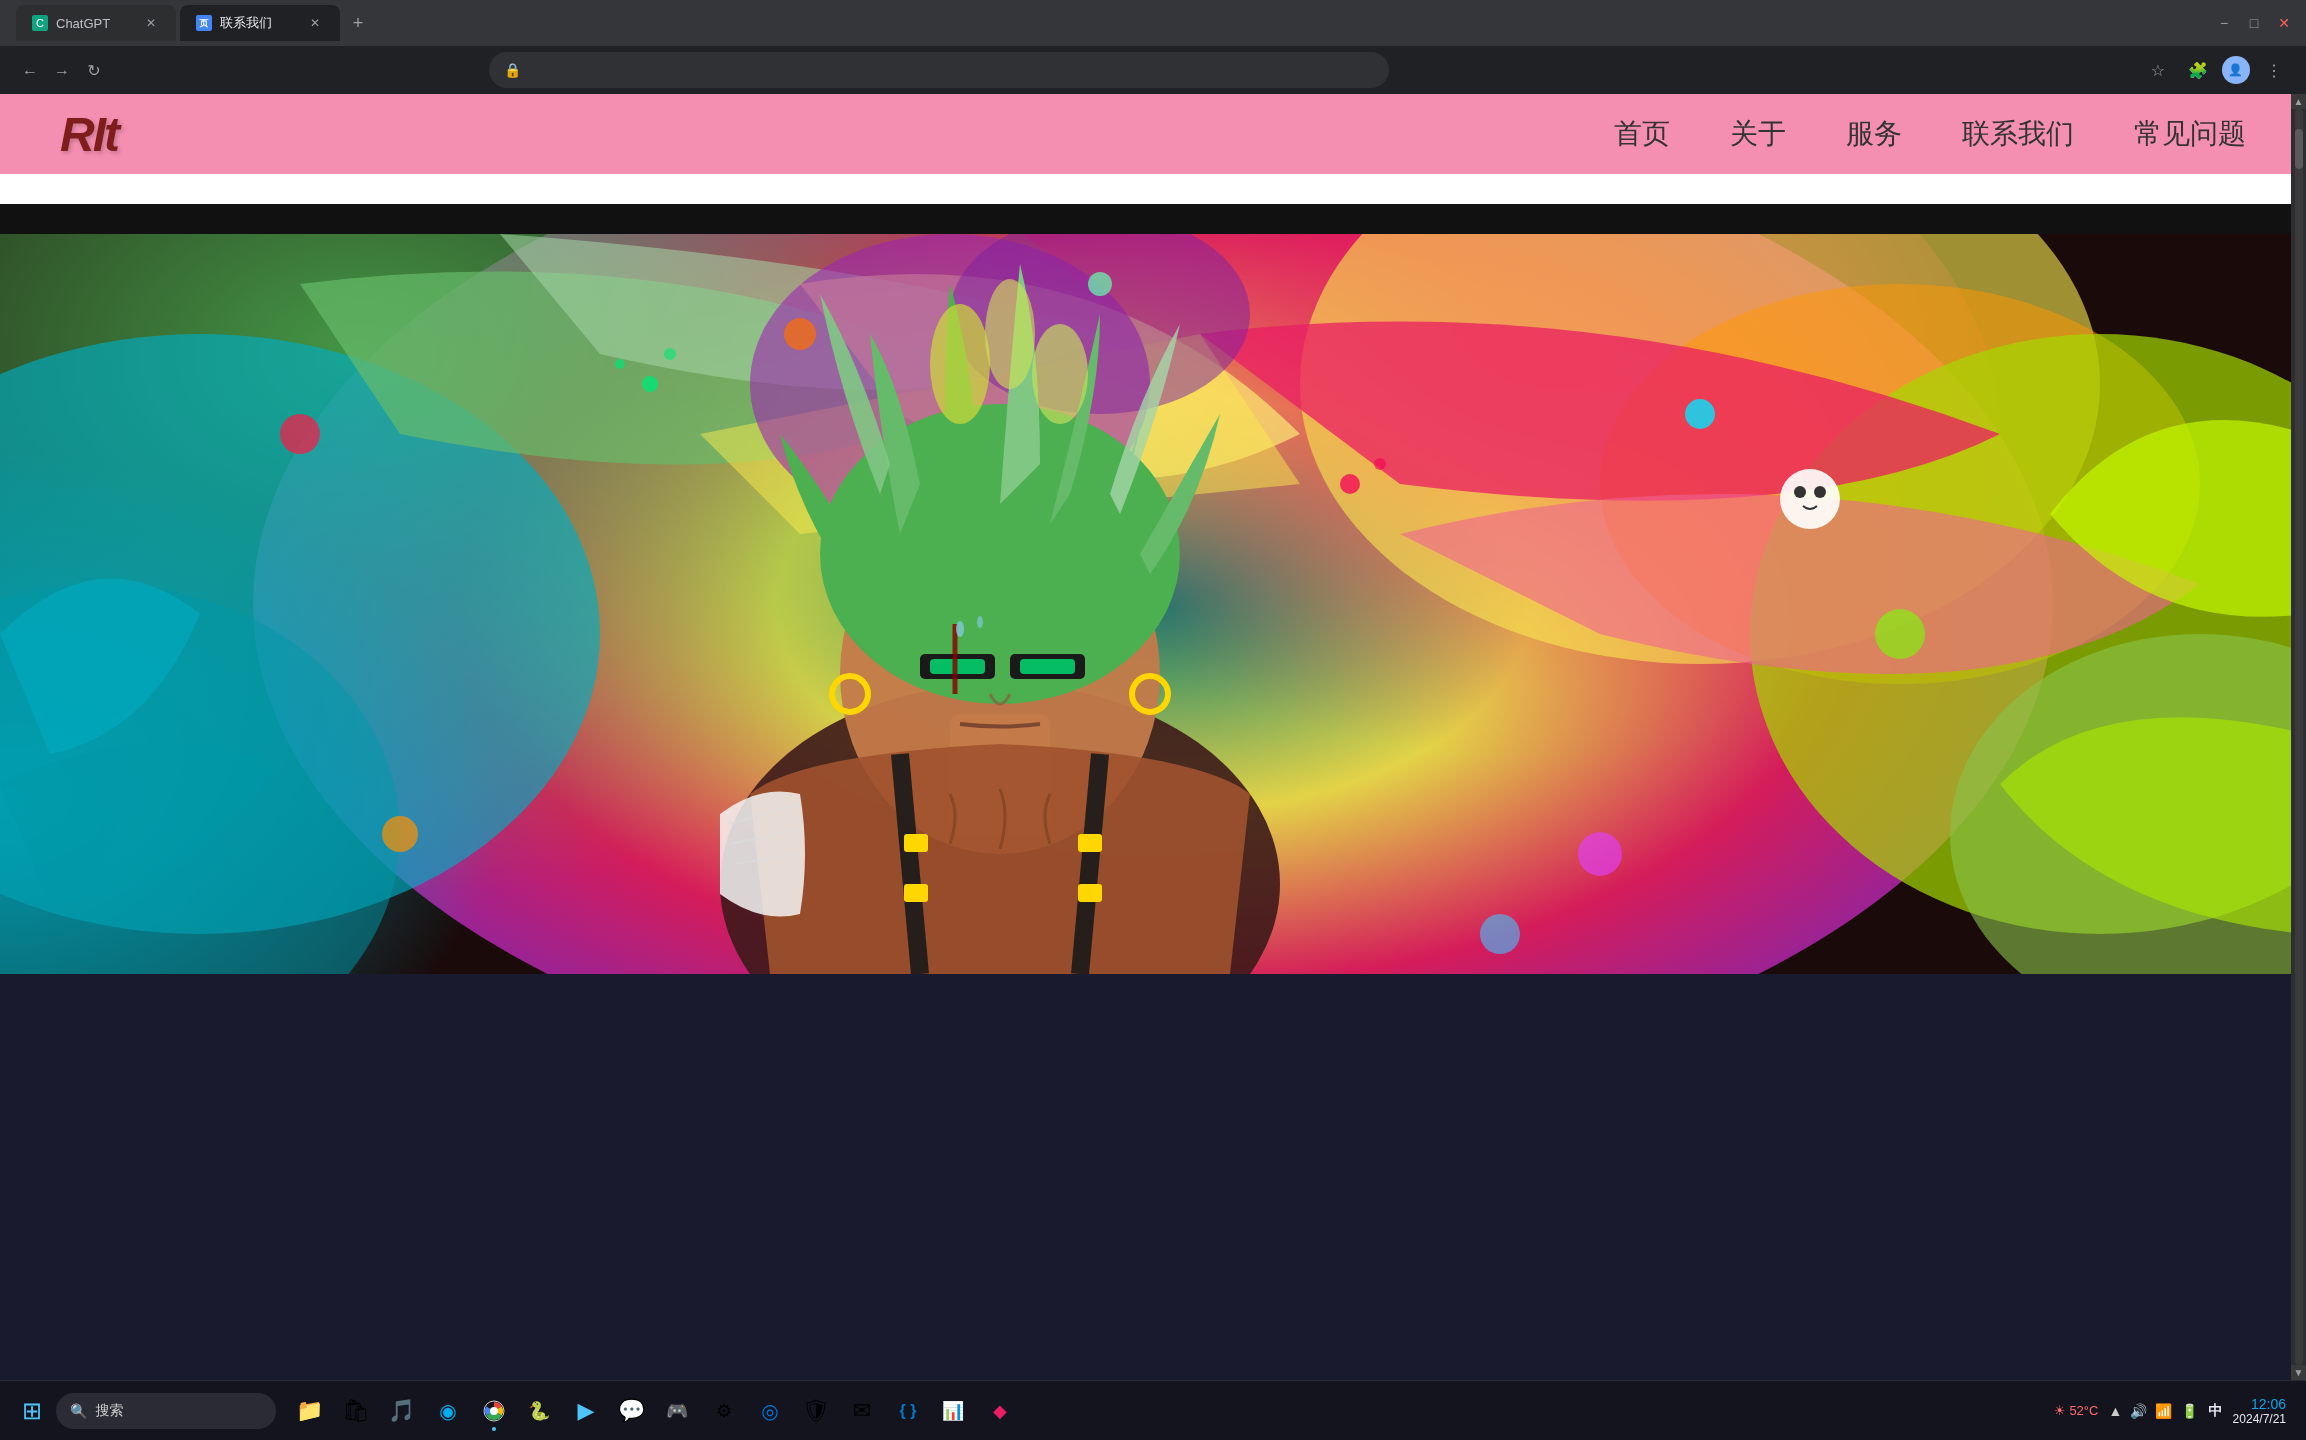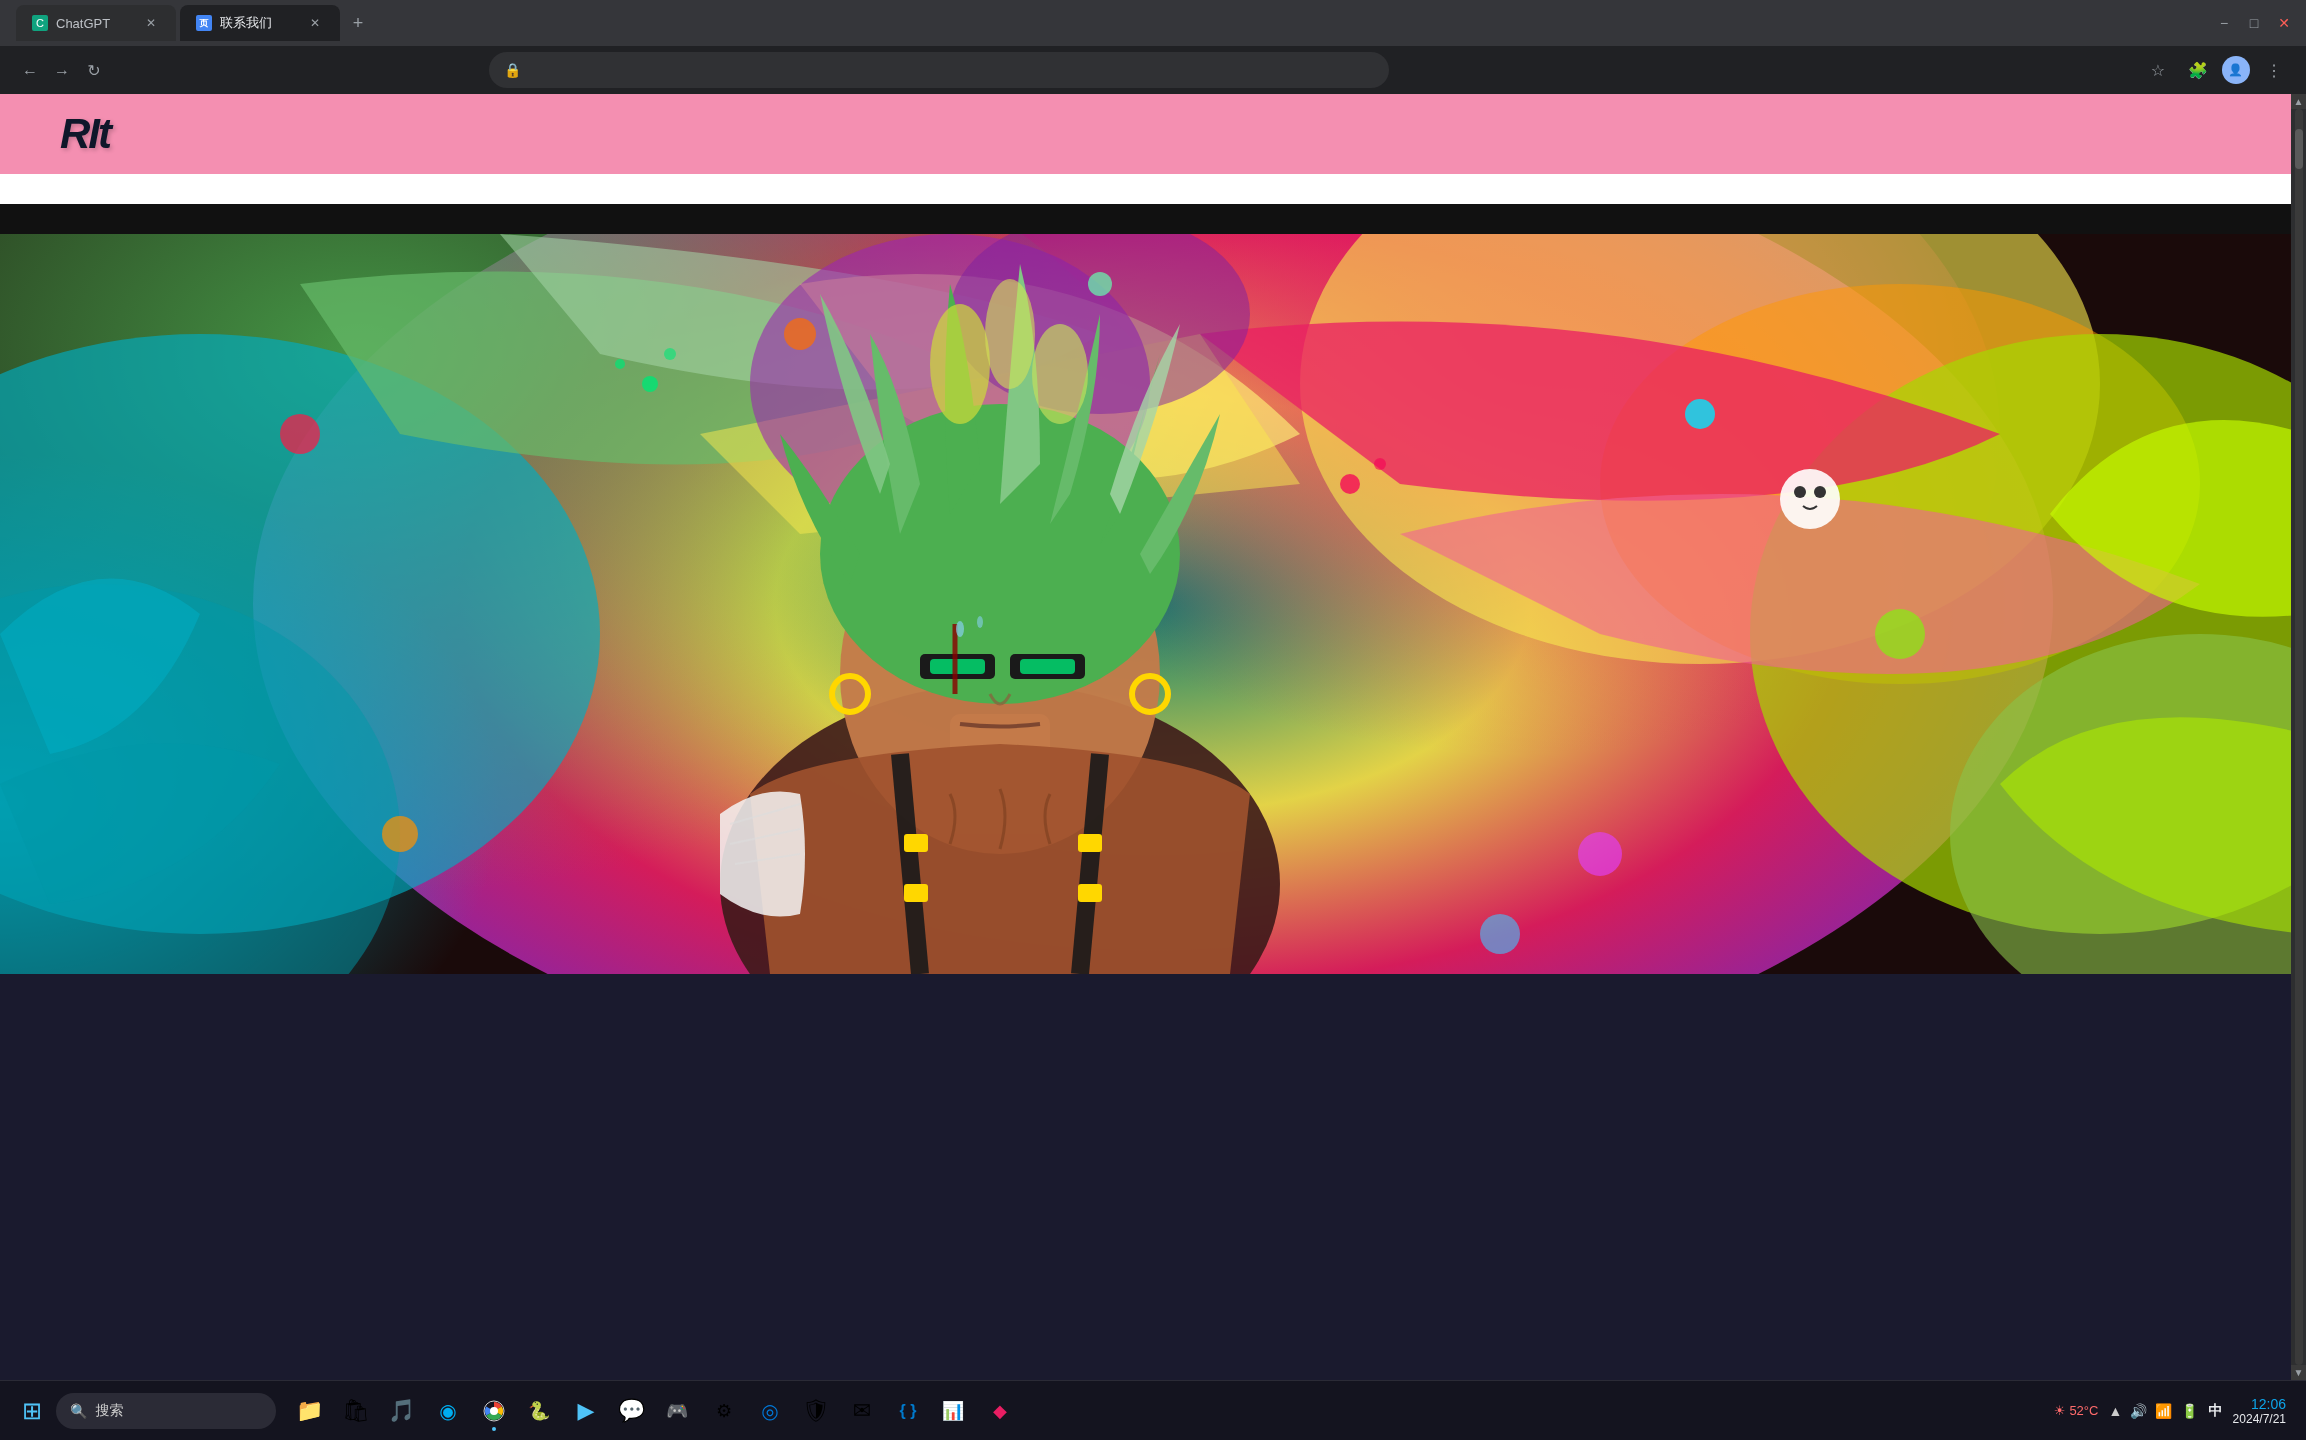--- a/index.html
+++ b/index.html
@@ -173,23 +173,23 @@
       background: #f48fb1;
       width: 100%;
       height: 80px;
       display: flex;
       align-items: center;
       padding: 0 60px;
       position: relative;
     }
 
     .site-logo {
-      font-size: 42px;
+      font-size: 48px;
       font-weight: 900;
-      color: #0f172a;
+      color: #7f1d1d;
       font-style: italic;
       letter-spacing: -2px;
       text-shadow: 2px 2px 4px rgba(0,0,0,0.2);
     }
 
     .site-nav {
       margin-left: auto;
       display: flex;
       align-items: center;
       gap: 60px;
@@ -435,20 +435,27 @@
       <button class="toolbar-icon-btn">⋮</button>
     </div>
   </div>
 
 </div>
 
 <div class="webpage">
 
   <header class="site-header" style="background:#f48fb1;">
     <div class="site-logo">RIt</div>
+    <nav class="site-nav">
+      <a class="nav-link">首页</a>
+      <a class="nav-link">关于</a>
+      <a class="nav-link">服务</a>
+      <a class="nav-link">联系我们</a>
+      <a class="nav-link">常见问题</a>
+    </nav>
   </header>
 
   <div class="header-divider"></div>
 
   <div class="dark-banner"></div>
 
   <div class="hero-section">
     <svg class="hero-svg" viewBox="0 0 2306 740" xmlns="http://www.w3.org/2000/svg" preserveAspectRatio="xMidYMid slice">
 
       <defs>

